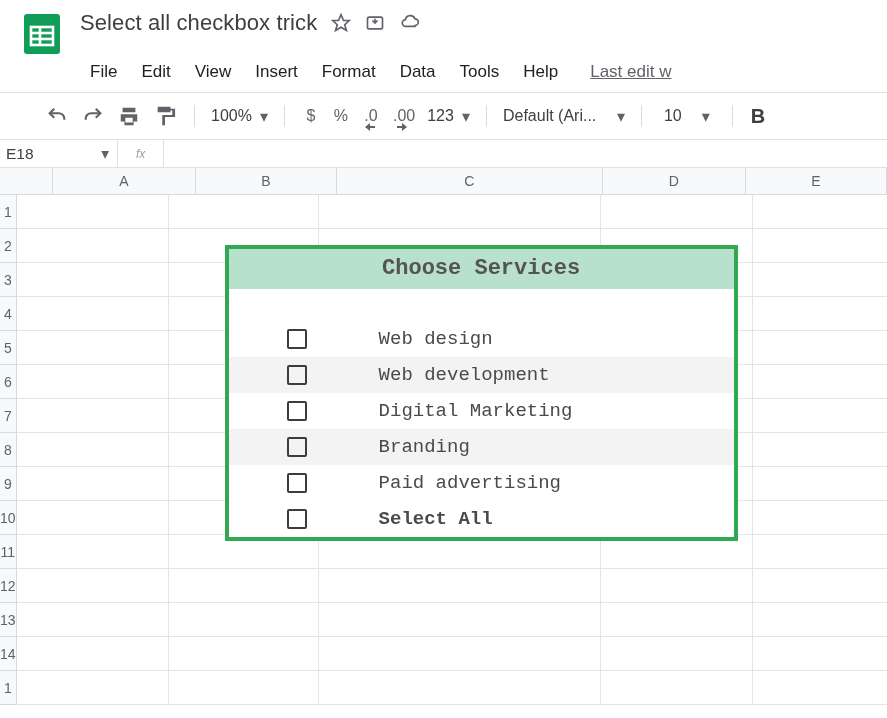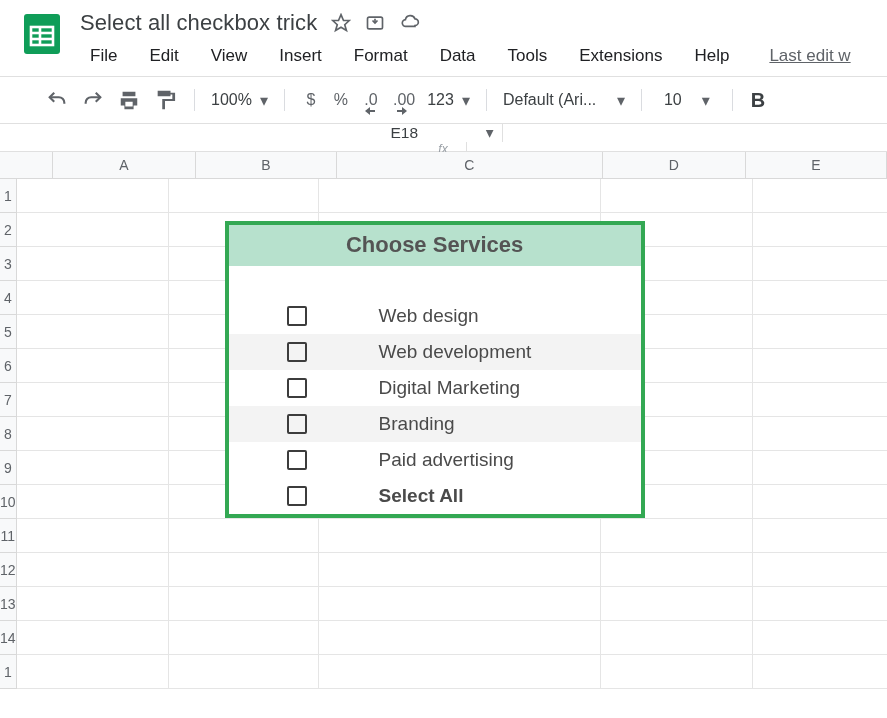--- a/index.html
+++ b/index.html
@@ -37,22 +37,22 @@
     color: #3c4043;
     letter-spacing: 0.1px;
   }
   .title-icon {
     color: #5f6368;
     display: inline-flex;
     align-items: center;
   }
   .menu-row {
     display: flex;
-    gap: 12px;
-    margin-top: 6px;
+    gap: 4px;
+    margin-top: 22px;
   }
   .menu-item {
     font-size: 17px;
     color: #202124;
     padding: 4px 10px;
     cursor: pointer;
   }
   .last-edit {
     font-size: 17px;
     color: #5f6368;
@@ -115,21 +115,20 @@
     padding: 0 10px;
   }
   .bold-b { font-weight: 700; font-size: 20px; color: #3c4043; padding: 0 6px; }
 
   
   .formula-row {
     display: flex;
     align-items: center;
     border-bottom: 1px solid #e0e0e0;
     height: 28px;
-    flex-direction: column;
   }
   .name-box {
     width: 118px;
     padding: 0 8px 0 6px;
     font-size: 15.5px;
     color: #3c4043;
     display: flex;
     align-items: center;
     justify-content: space-between;
     border-right: 1px solid #e0e0e0;
@@ -188,25 +187,25 @@
   .cell-row { display:flex; height:34px; }
   .cell {
     border-right: 1px solid #e5e5e5;
     border-bottom: 1px solid #e5e5e5;
   }
 
   
   .panel {
     position: absolute;
     left: 208px;
-    top: 42px;
-    width: 420px;
+    top: 50px;
+    width: 513px;
     border: 4px solid #33a853;
     background: #fff;
-    font-family: Liberation Sans, sans-serif;
+    font-family: Liberation Mono, monospace;
   }
   .panel-header {
     background: #b7e1cd;
     text-align: center;
     font-size: 22px;
     font-weight: 700;
     color: #545454;
     padding: 7px 0 8px;
   }
   .panel-gap { height: 32px; }
@@ -263,21 +262,20 @@
       </span>
     </div>
     <div class="menu-row">
       <span class="menu-item">File</span>
       <span class="menu-item">Edit</span>
       <span class="menu-item">View</span>
       <span class="menu-item">Insert</span>
       <span class="menu-item">Format</span>
       <span class="menu-item">Data</span>
       <span class="menu-item">Tools</span>
-      <span class="menu-item">Extensions</span>
       <span class="menu-item">Help</span>
       <span class="last-edit">Last edit w</span>
     </div>
   </div>
 </div>
 <div class="divider"></div>
 
 <div class="toolbar">
   <span class="tb-btn">
       <svg width="22" height="22" viewBox="0 0 24 24" fill="none" stroke="#5f6368" stroke-width="2.3">

